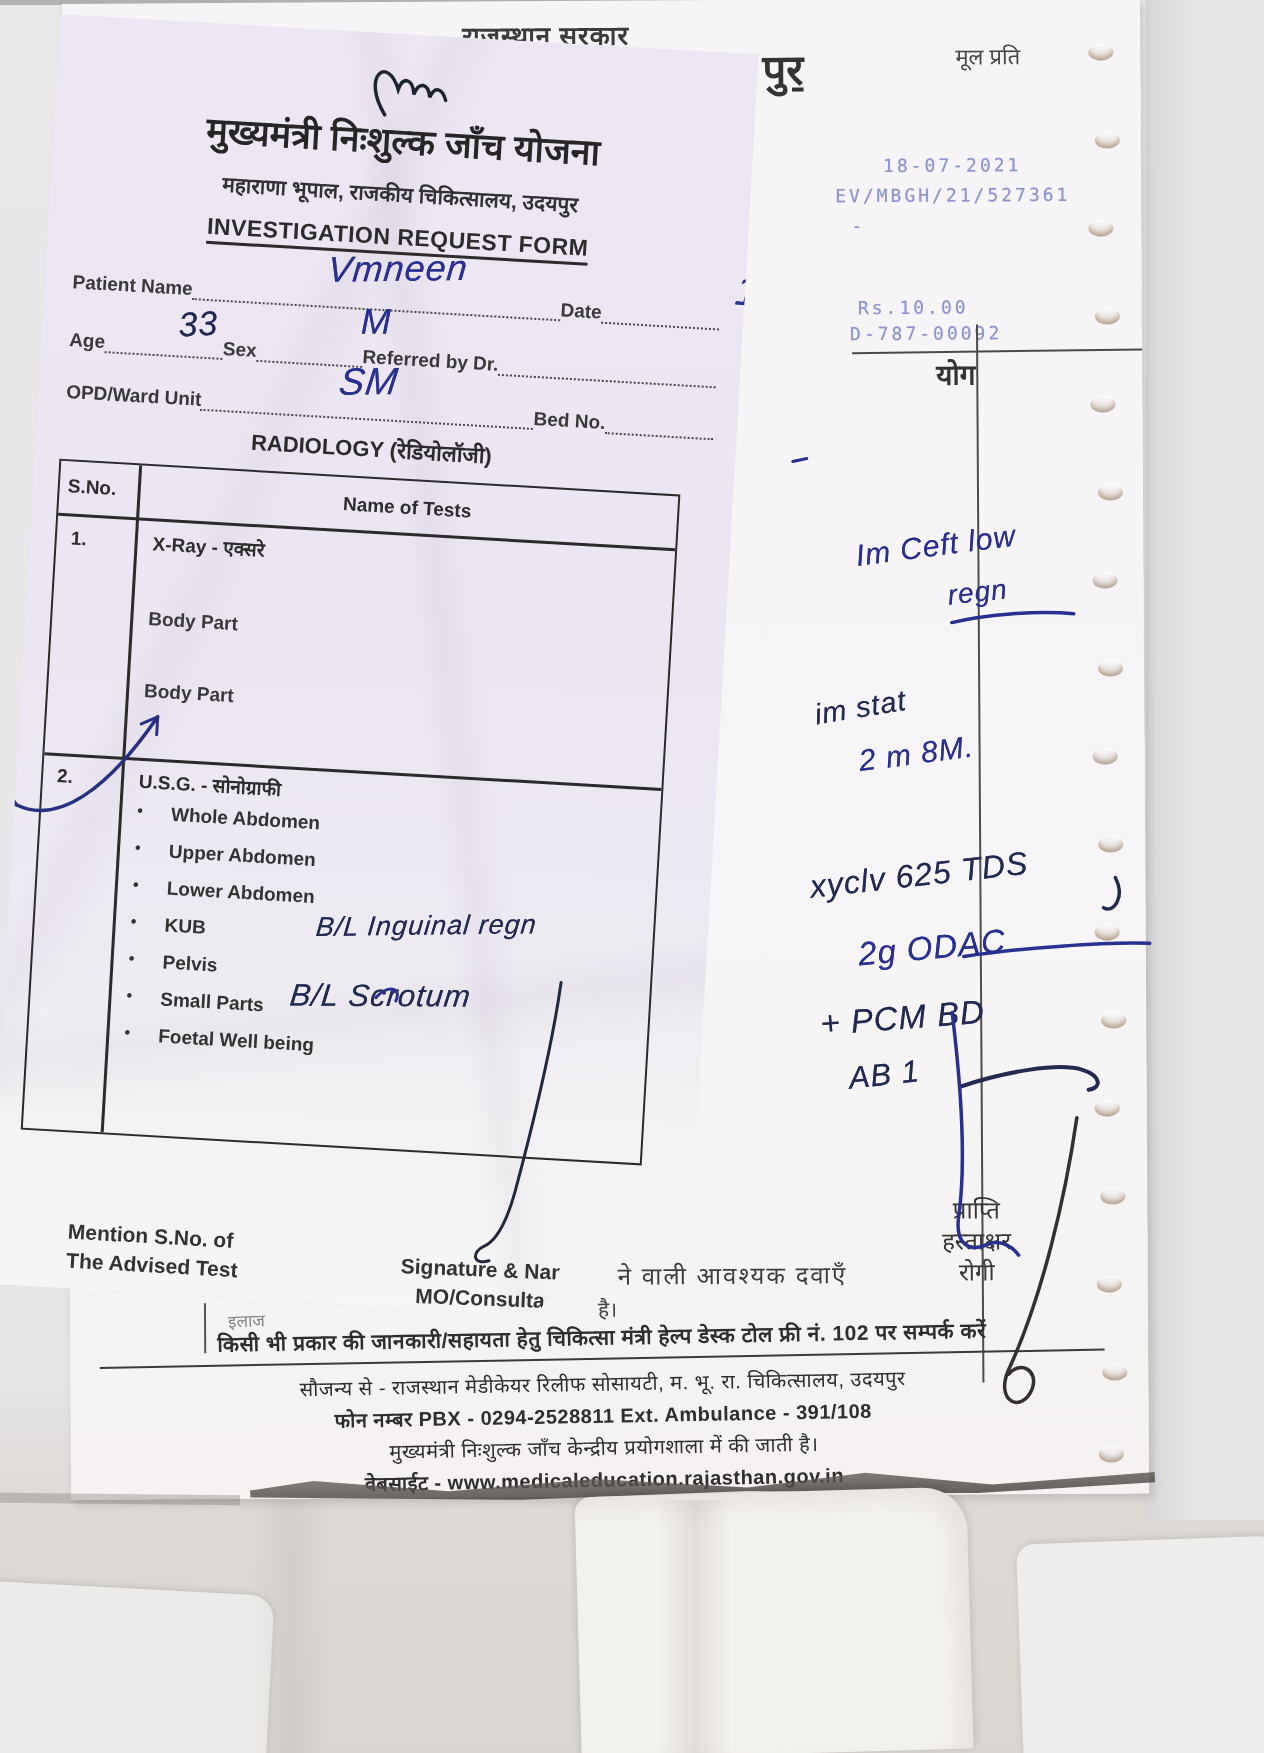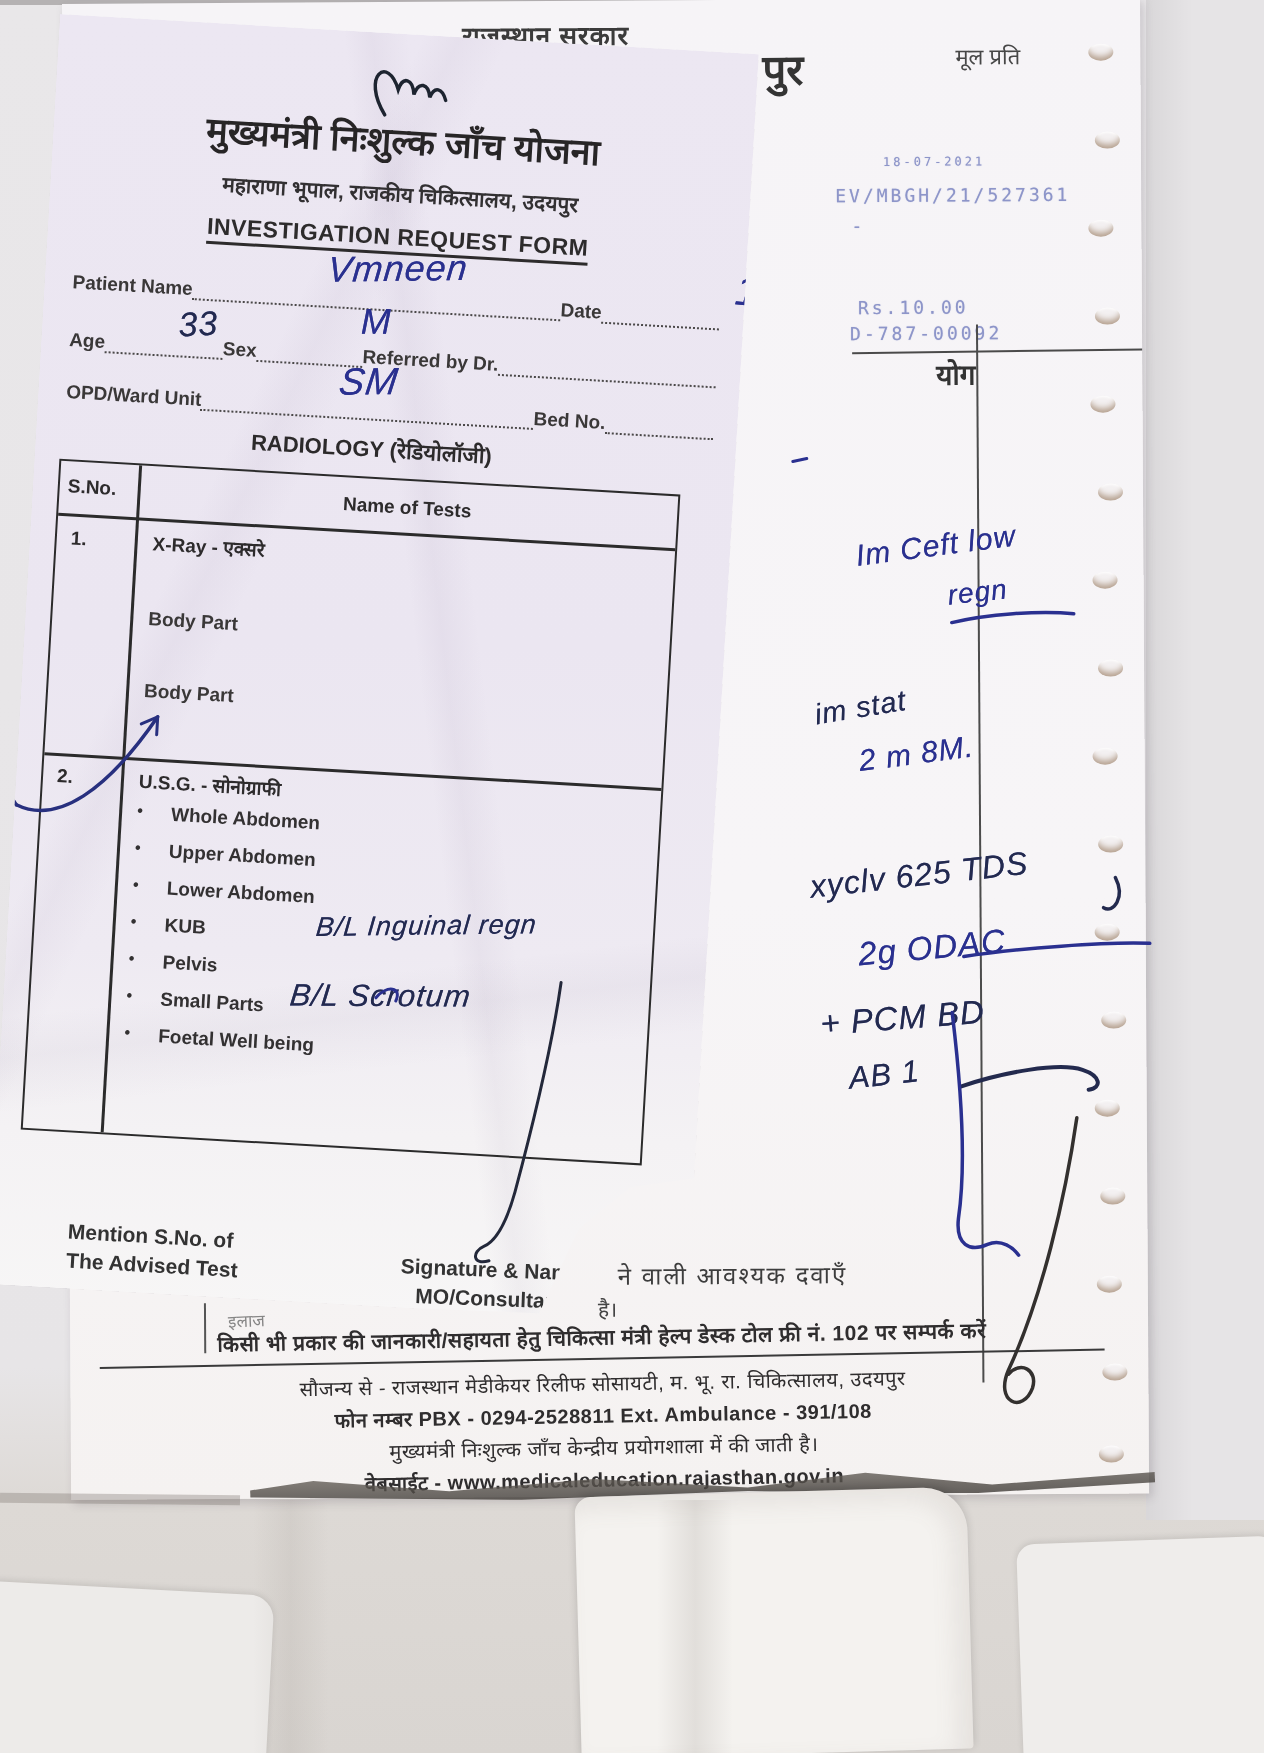--- a/index.html
+++ b/index.html
@@ -14,24 +14,24 @@
   .right-margin{right:0;top:0;width:118px;height:1520px;
      background:linear-gradient(90deg,rgba(0,0,0,.06),rgba(0,0,0,0) 40%),#e6e4e6;}
 
   
   .receipt{left:62px;top:4px;width:1078px;height:1496px;
      background:linear-gradient(180deg,#f6f4f7 0%,#f7f5f7 60%,#f5f2f1 100%);
      transform:rotate(-0.35deg);transform-origin:0 0;
      box-shadow:3px 4px 10px rgba(80,75,85,.22);}
   .govt-header{left:400px;top:16px;font-size:26px;font-weight:bold;color:#3b3b3b;letter-spacing:1px;}
   .copy-label{left:893px;top:42px;font-size:22px;color:#474747;}
-  .frag-pur{left:700px;top:40px;font-size:42px;font-weight:bold;color:#343434;}
+  .frag-pur{left:700px;top:40px;font-size:42px;font-weight:bold;color:#343434;text-decoration:underline;}
   .dotmatrix{font-family:"DejaVu Sans Mono",monospace;color:#8d95c9;letter-spacing:3px;
      text-shadow:0 0 1px rgba(141,149,201,.6);}
-  .p-date{left:820px;top:156px;font-size:12px;}
+  .p-date{left:820px;top:156px;font-size:18px;}
   .p-ref{left:772px;top:186px;font-size:18px;}
   .p-dash{left:788px;top:216px;font-size:18px;}
   .p-amount{left:794px;top:298px;font-size:18px;}
   .p-recno{left:786px;top:324px;font-size:18px;}
   .yog{left:872px;top:356px;font-size:28px;color:#333;font-weight:bold;}
   .r-hline{left:788px;top:352px;width:290px;height:2px;background:#4a4a4a;transform:rotate(-0.4deg);}
   .r-vline{left:912px;top:326px;width:2px;height:1058px;background:#4c4c4c;}
   .r-vtick{left:134px;top:1300px;width:2px;height:50px;background:#555;}
 
   
@@ -163,20 +163,25 @@
 
     <div class="abs ink rn0">Im Ceft low</div>
     <div class="abs ink rn1">regn</div>
     <div class="abs ink ink-dark rn2">im stat</div>
     <div class="abs ink rn3">2 m 8M.</div>
     <div class="abs ink ink-dark rn4">xyclv 625 TDS</div>
     <div class="abs ink rn5">2g ODAC</div>
     <div class="abs ink ink-dark rn6">+ PCM BD</div>
     <div class="abs ink ink-dark rn7">AB 1</div>
 
+    <div class="abs sign-block">
+      <div>प्राप्ति</div>
+      <div>हस्ताक्षर</div>
+      <div>रोगी</div>
+    </div>
 
     <div class="abs frag-meds">ने वाली आवश्यक दवाएँ</div>
     <div class="abs frag-hai">है।</div>
     <div class="abs frag-ilaj">इलाज</div>
 
     <div class="abs footer-block">
       <div class="f-help">किसी भी प्रकार की जानकारी/सहायता हेतु चिकित्सा मंत्री हेल्प डेस्क टोल फ्री नं. 102 पर सम्पर्क करें</div>
       <hr class="f-rule">
       <div class="f-line">सौजन्य से - राजस्थान मेडीकेयर रिलीफ सोसायटी, म. भू. रा. चिकित्सालय, उदयपुर</div>
       <div class="f-line f-bold">फोन नम्बर PBX - 0294-2528811 Ext. Ambulance - 391/108</div>

